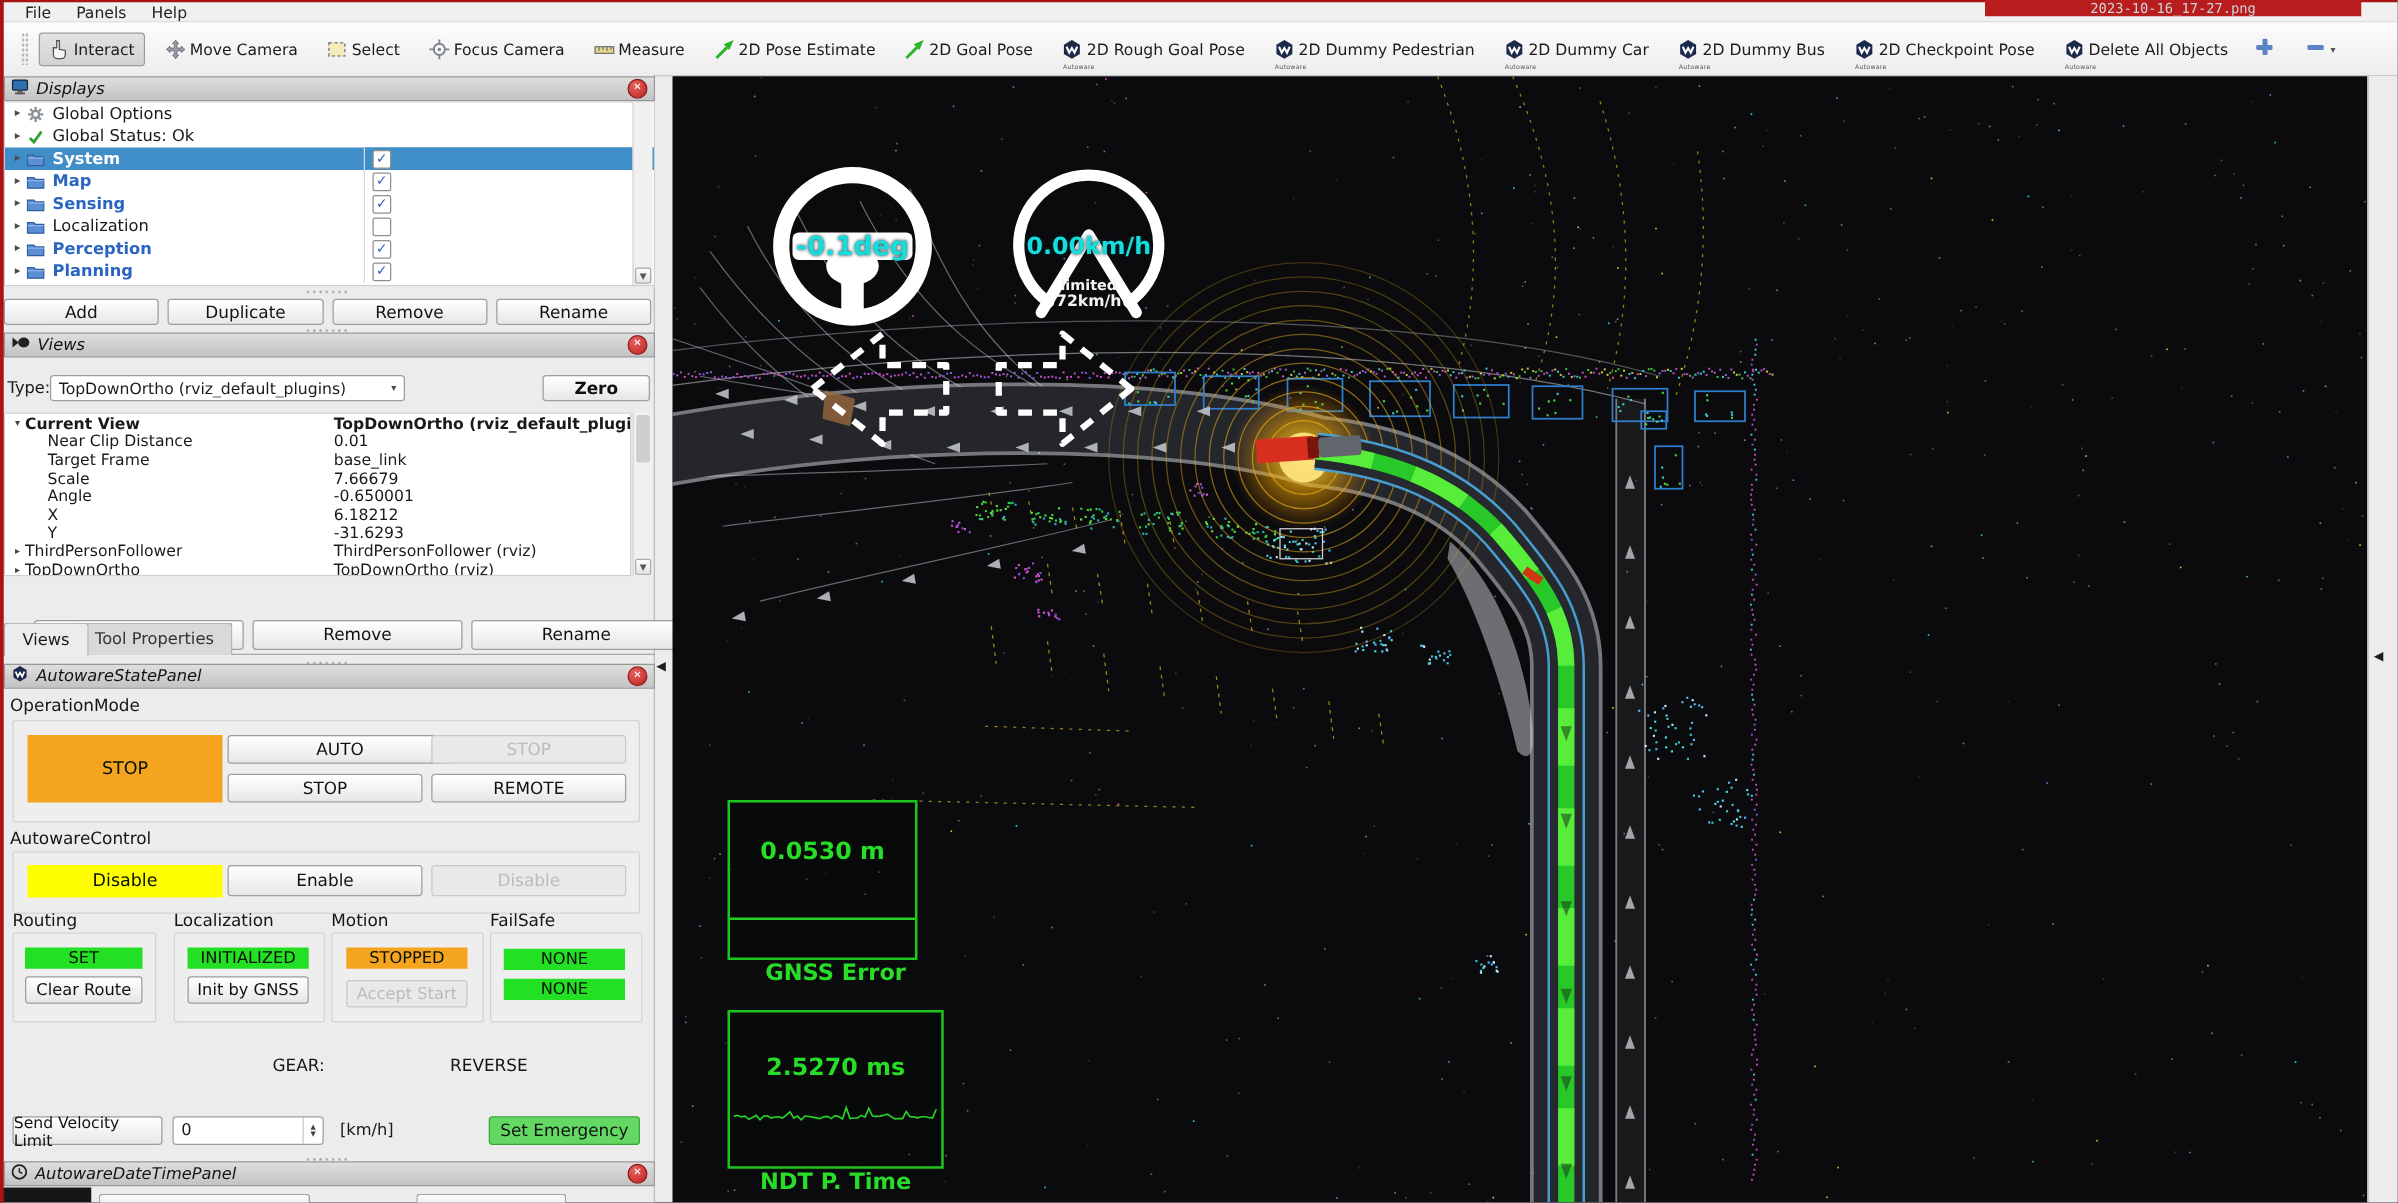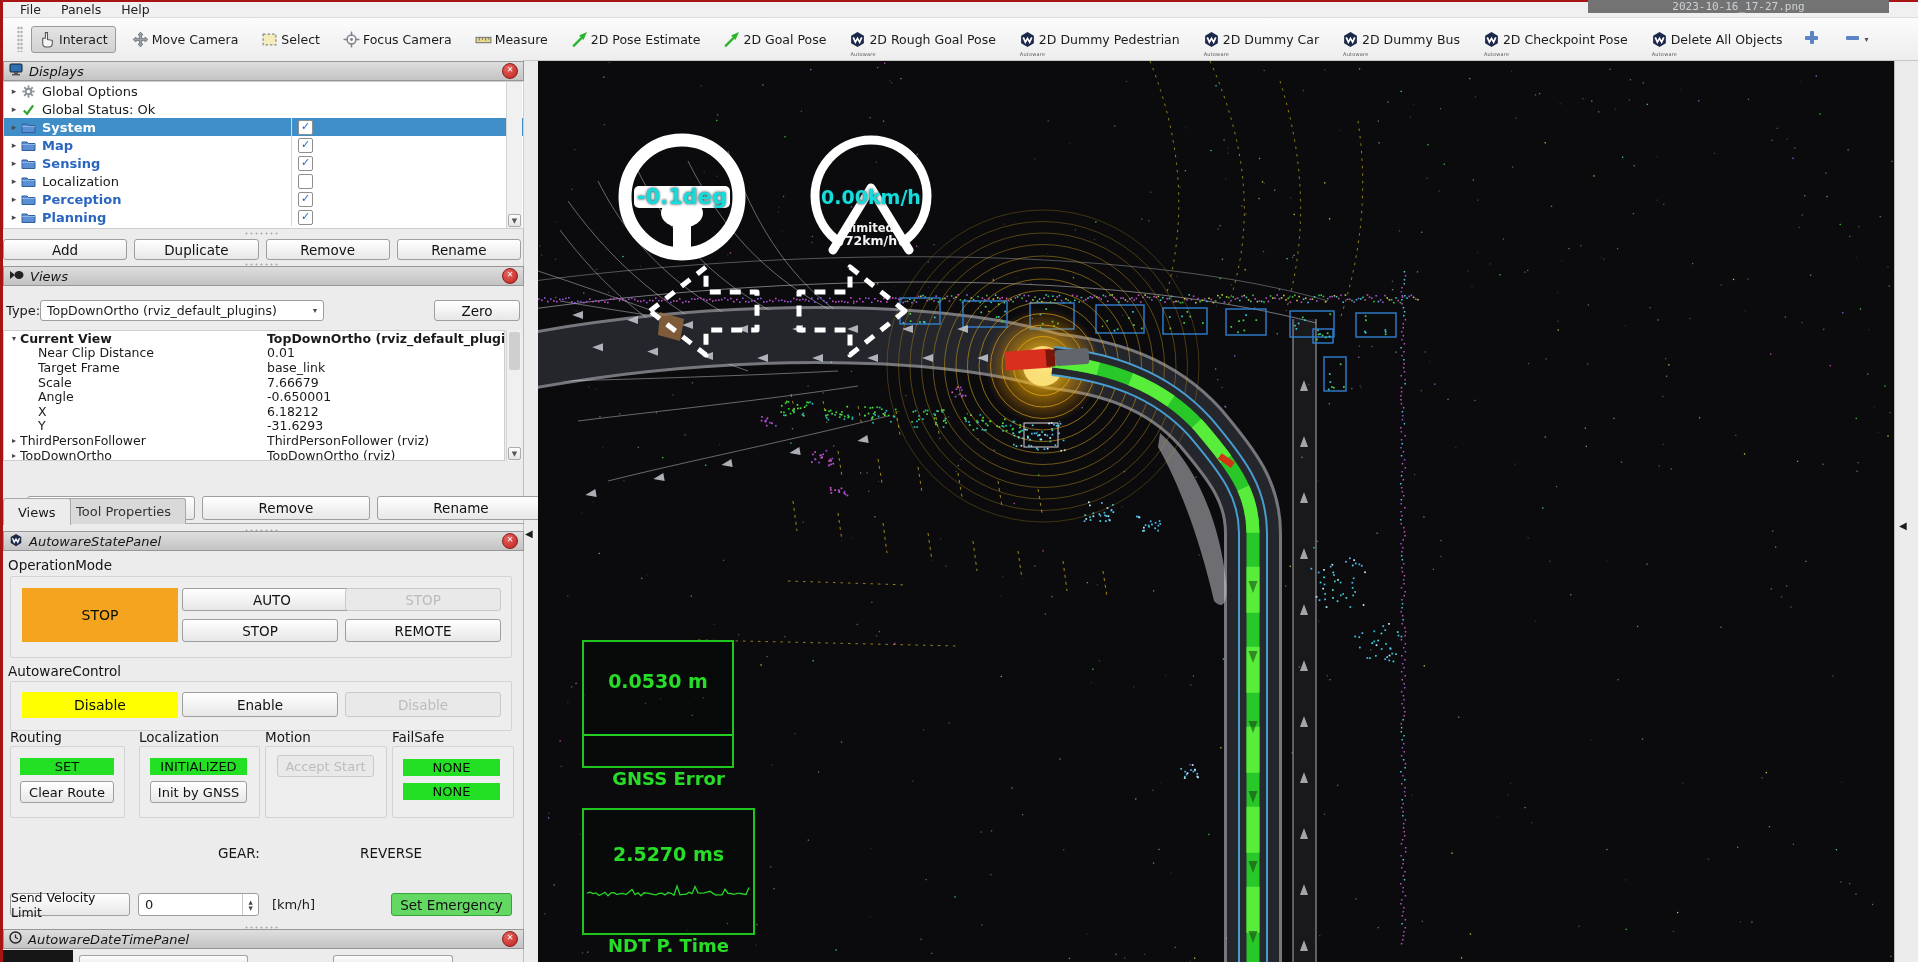--- a/index.html
+++ b/index.html
@@ -6,21 +6,21 @@
   body{width:1918px;height:962px;overflow:hidden;background:#ececec;
        font-family:"DejaVu Sans","Liberation Sans",sans-serif;font-size:13px;color:#1a1a1a;
        -webkit-font-smoothing:antialiased;}
   #app{position:relative;width:1918px;height:962px;}
   .abs{position:absolute;}
   
   #red-top{left:0;top:0;width:1918px;height:2px;background:#a81414;}
   #red-left{left:0;top:0;width:3px;height:962px;background:#a81414;z-index:60;}
   #menubar{left:3px;top:2px;width:1915px;height:15px;background:#f0f0f0;border-bottom:1px solid #dcdcdc;display:flex;align-items:center;padding-left:8px;gap:2px;}
   .menu-item{padding:0 9px;font-size:12.5px;color:#222;}
-  #file-tab{left:1588px;top:0;width:301px;height:13px;background:#737373;color:#ccd3d8;
+  #file-tab{left:1588px;top:0;width:301px;height:13px;background:#b91c1c;color:#ccd3d8;
             font-family:"DejaVu Sans Mono","Liberation Mono",monospace;font-size:11px;line-height:13px;text-align:center;z-index:70;}
   
   #toolbar{left:3px;top:18px;width:1915px;height:42px;background:linear-gradient(#fcfcfc,#ededed);border-bottom:1px solid #c6c6c6;display:flex;align-items:center;padding-left:14px;}
   #tb-handle{width:6px;height:26px;margin-right:8px;background-image:radial-gradient(#b5b5b5 1px,transparent 1.2px);background-size:3px 4px;}
   .tool{display:flex;align-items:center;gap:3px;padding:4px 7px;margin-right:9px;position:relative;white-space:nowrap;font-size:12.5px;color:#1b1b1b;}
   .tool.active{background:linear-gradient(#e3e3e3,#d2d2d2);border:1px solid #9a9a9a;border-radius:3px;}
   .tool .icon{width:17px;height:17px;display:inline-block;}
   .tool .icon svg{width:17px;height:17px;display:block;}
   .awcap{position:absolute;left:8px;top:24px;font-size:5px;color:#555;letter-spacing:.2px;}
   .tb-plusminus{margin-right:26px;display:flex;align-items:center;}
@@ -379,21 +379,21 @@
         </svg>
     </span>
     <span class="ptitle">Views</span>
     <span class="closebtn">✕</span>
   </div>
   <div class="abs" style="left:6px;top:303px;font-size:13px;">Type:</div>
   <div class="abs" style="left:40px;top:300px;width:284px;height:21px;background:#fff;border:1px solid #9e9e9e;border-radius:3px;display:flex;align-items:center;padding:0 6px;box-sizing:border-box;">
     <span style="flex:1;font-size:12.5px;white-space:nowrap;overflow:hidden;">TopDownOrtho (rviz_default_plugins)</span>
     <span style="font-size:8px;color:#444;">▾</span>
   </div>
-  <div class="abs btn" style="left:434px;top:300px;width:86px;height:21px;">Zero</div>
+  <div class="abs btn" style="left:434px;top:300px;width:86px;height:21px;font-weight:bold;">Zero</div>
   <div class="abs" id="props">
       <div class="prow bold">
         <span class="pa">▾</span>
         <span class="pn">Current View</span>
         <span class="pv">TopDownOrtho (rviz_default_plugins)</span>
       </div>
       <div class="prow ind1">
         <span class="pa"></span>
         <span class="pn">Near Clip Distance</span>
         <span class="pv">0.01</span>
@@ -480,21 +480,21 @@
   <div class="abs seclabel" style="left:392px;top:729px;">FailSafe</div>
   <div class="abs grp" style="left:10px;top:746px;width:113px;height:70px;"></div>
   <div class="abs grp" style="left:139px;top:746px;width:119px;height:70px;"></div>
   <div class="abs grp" style="left:265px;top:746px;width:120px;height:70px;"></div>
   <div class="abs grp" style="left:392px;top:746px;width:120px;height:70px;"></div>
   <div class="abs badge" style="left:20px;top:758px;width:94px;height:17px;background:#24e024;">SET</div>
   <div class="abs btn" style="left:20px;top:781px;width:94px;height:22px;font-size:13px;">Clear Route</div>
   <div class="abs badge" style="left:150px;top:758px;width:97px;height:17px;background:#24e024;">INITIALIZED</div>
   <div class="abs btn" style="left:150px;top:781px;width:97px;height:22px;font-size:13px;">Init by GNSS</div>
   <div class="abs badge" style="left:277px;top:758px;width:97px;height:17px;background:#f5a41f;">STOPPED</div>
-  <div class="abs btn disabled" style="left:277px;top:755px;width:97px;height:22px;font-size:13px;">Accept Start</div>
+  <div class="abs btn disabled" style="left:277px;top:784px;width:97px;height:22px;font-size:13px;">Accept Start</div>
   <div class="abs badge" style="left:403px;top:759px;width:97px;height:17px;background:#24e024;">NONE</div>
   <div class="abs badge" style="left:403px;top:783px;width:97px;height:17px;background:#24e024;">NONE</div>
 
   <div class="abs seclabel" style="left:218px;top:845px;">GEAR:</div>
   <div class="abs seclabel" style="left:360px;top:845px;">REVERSE</div>
 
   <div class="abs btn" style="left:10px;top:893px;width:120px;height:23px;font-size:12.5px;">Send Velocity Limit</div>
   <div class="abs" style="left:138px;top:893px;width:121px;height:23px;background:#fff;border:1px solid #9e9e9e;border-radius:3px;box-sizing:border-box;display:flex;align-items:center;">
     <span style="flex:1;padding-left:6px;font-size:13px;">0</span>
     <span style="width:15px;height:100%;border-left:1px solid #c8c8c8;display:flex;flex-direction:column;align-items:center;justify-content:center;font-size:5.5px;color:#444;line-height:6px;">▲<br>▼</span>

